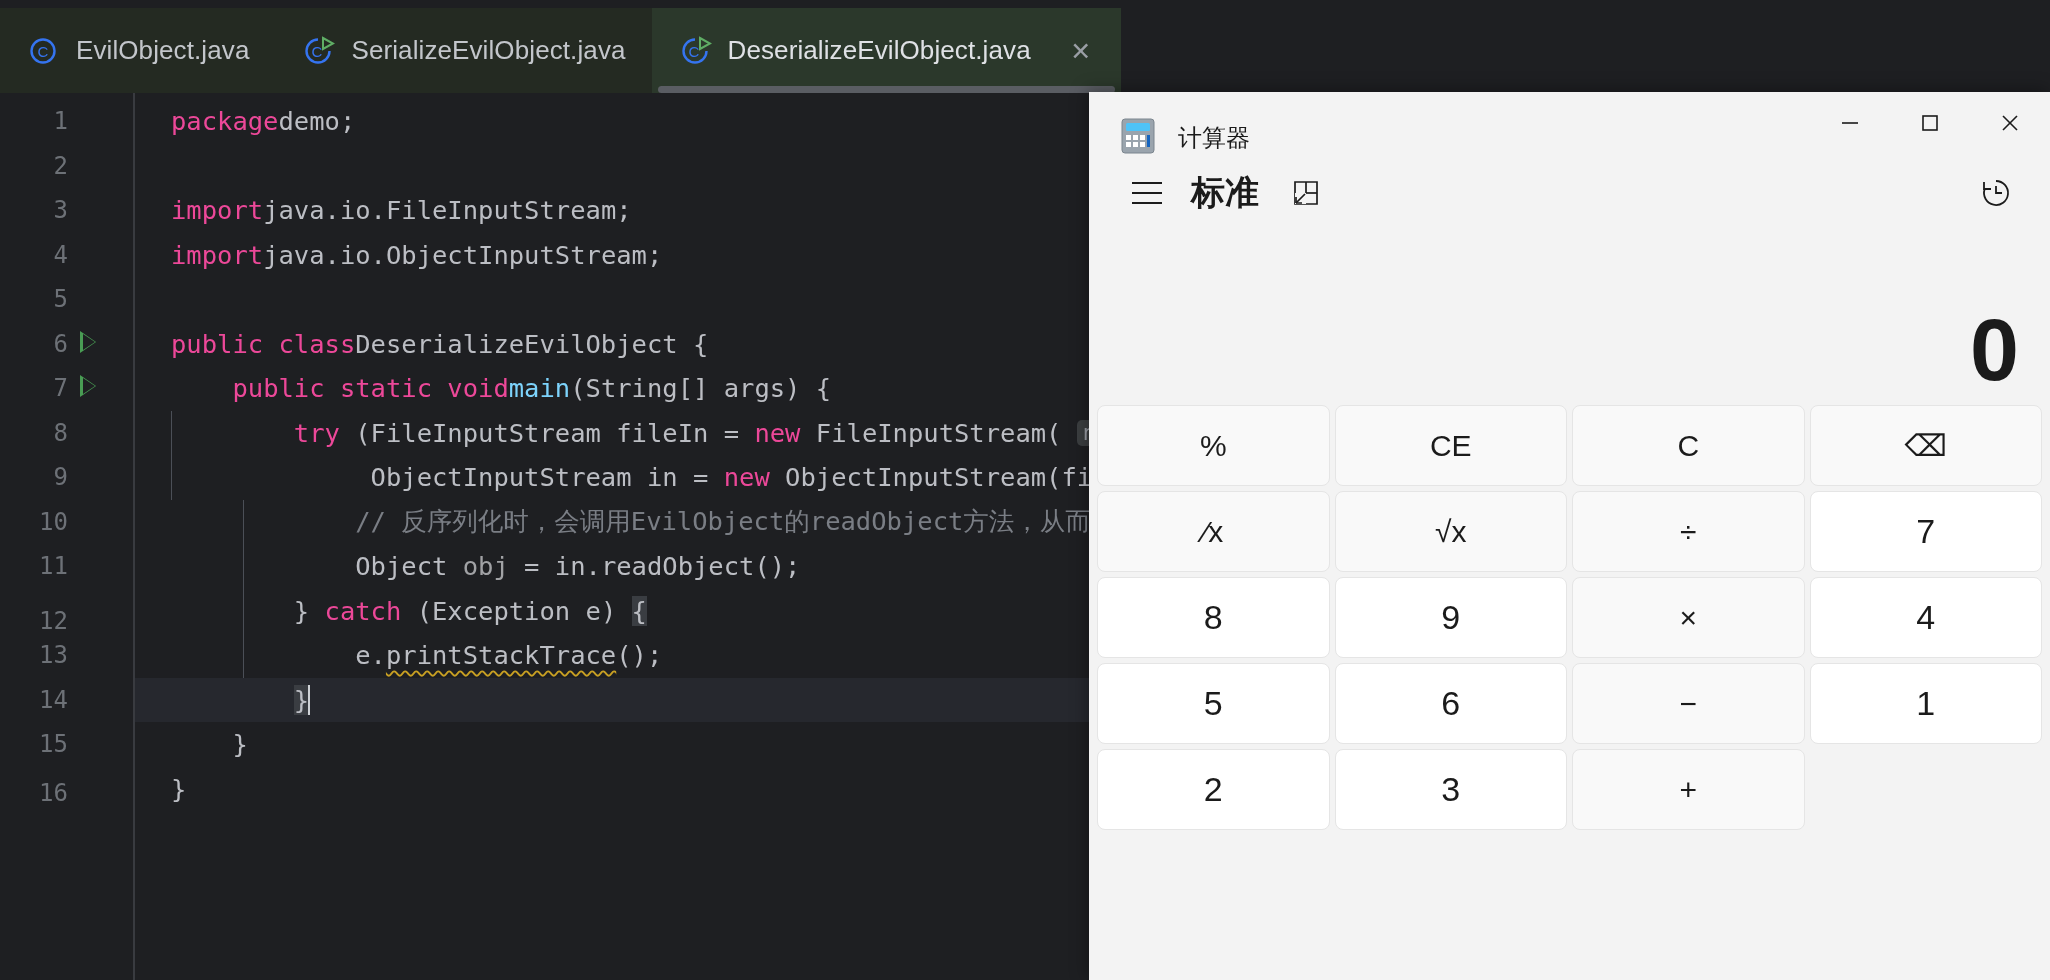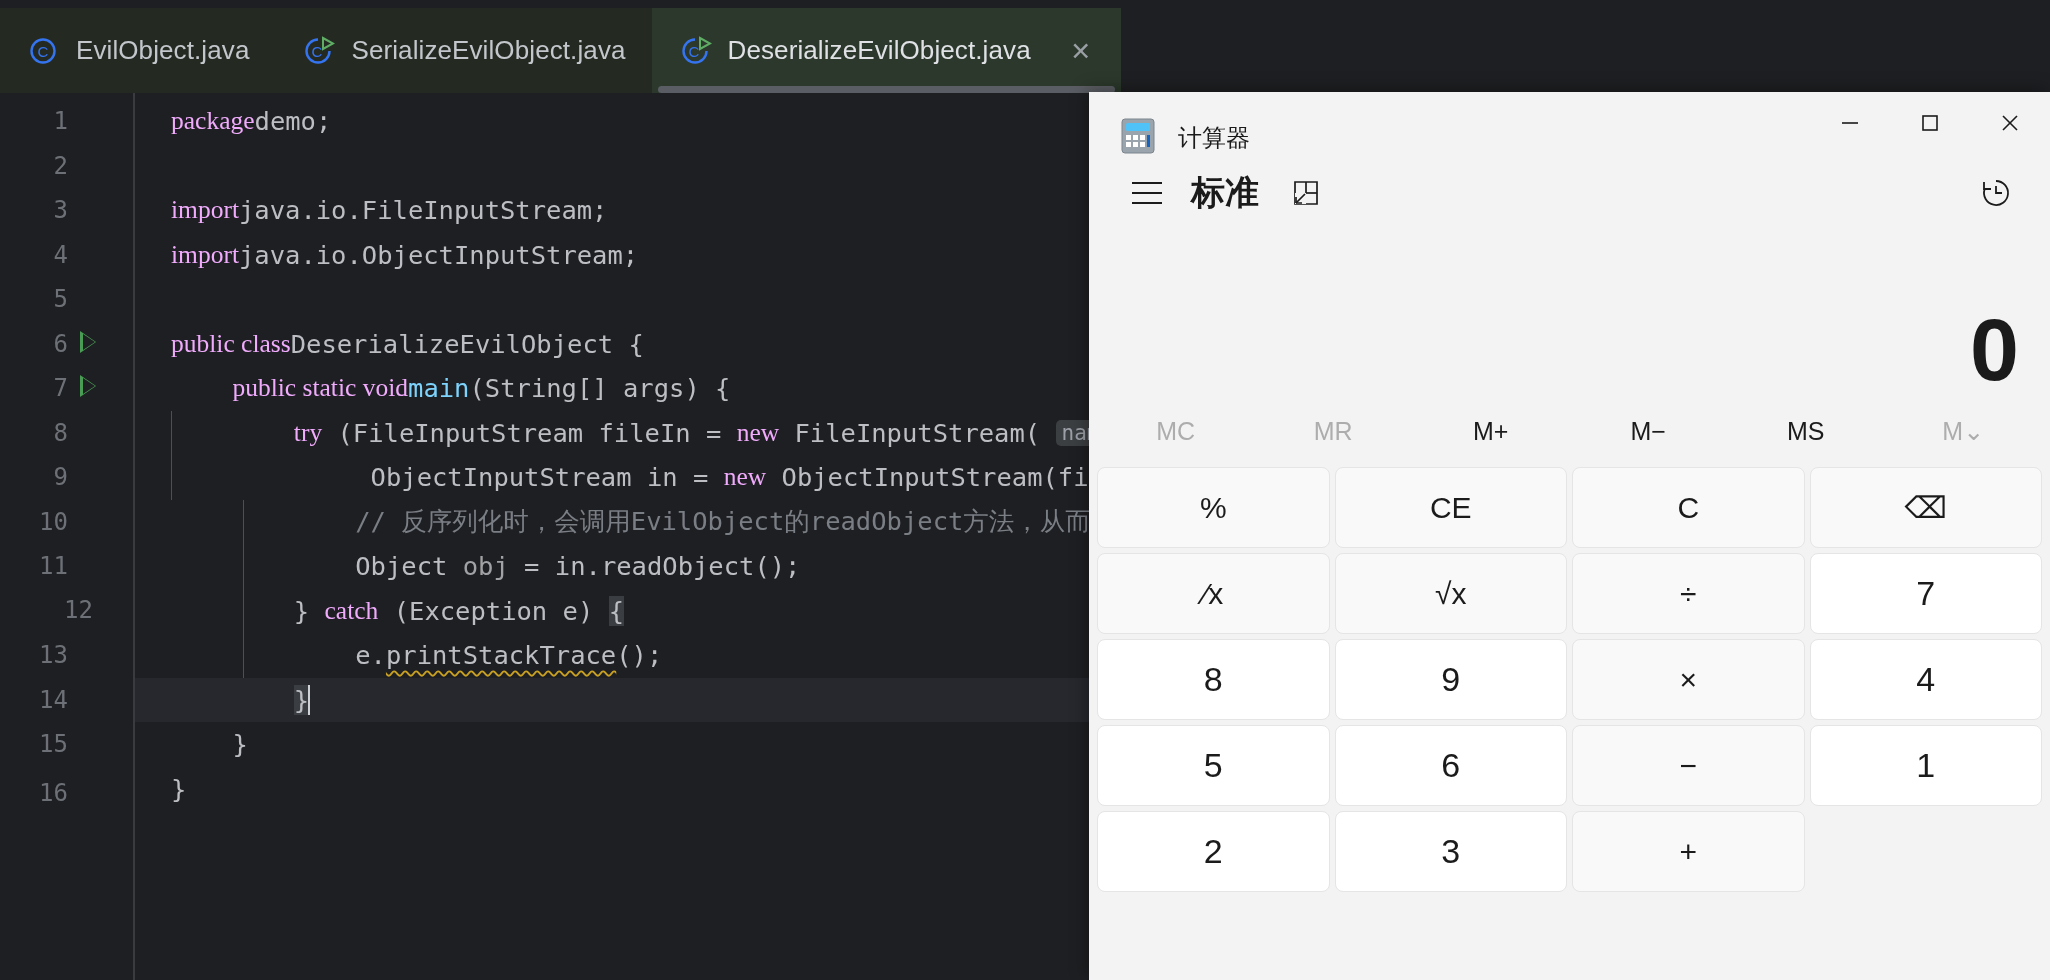--- a/index.html
+++ b/index.html
@@ -78,21 +78,21 @@
     display: flex; align-items: center;
     white-space: pre; color: #bcbec4;
     padding-left: 36px;
   }
   .coderow.current { background: #26282e; }
   .coderow.current::before {
     content: ""; position: absolute; left: -135px; width: 2050px; top: 0; height: 44.5px;
     background: #26282e; z-index: -1;
   }
 
-  .k  { color: #f0abfc; font-family: Liberation Serif, serif; }              
+  .k  { color: #ec4899; }              
   .s  { color: #6aab73; }              
   .cm { color: #7a7e85; }              
   .fn { color: #7dd3fc; }              
   .pl { color: #bcbec4; }
   .param { color: #a1a2a5; }
   .hint {
     background: #3c3f41; color: #9da0a8; border-radius: 5px;
     padding: 1px 6px; font-size: 21px; font-family: "DejaVu Sans Mono", monospace;
   }
   .brace-hl { background: #3a3d42; }
@@ -244,21 +244,21 @@
             <span class="runmark"></span>
           </div>
           <div class="lnrow" style="top: 406.5px;">
             <span class="lnum">10</span>
             <span class="runmark"></span>
           </div>
           <div class="lnrow" style="top: 451px;">
             <span class="lnum">11</span>
             <span class="runmark"></span>
           </div>
-          <div class="lnrow" style="top: 495px; margin-left: 25px;">
+          <div class="lnrow" style="top: 506px;">
             <span class="lnum">12</span>
             <span class="runmark"></span>
           </div>
           <div class="lnrow" style="top: 540px;">
             <span class="lnum">13</span>
             <span class="runmark"></span>
           </div>
           <div class="lnrow" style="top: 584.5px;">
             <span class="lnum">14</span>
             <span class="runmark"></span>
@@ -356,28 +356,20 @@
           <path d="M5 6 L5 13 L12 13" fill="none" stroke="#1b1b1b" stroke-width="1.8"></path>
           <path d="M17 10 L17 17 L23 17" fill="none" stroke="#1b1b1b" stroke-width="1.8"></path>
         </svg>
       </span>
     </div>
 
     <div id="calc-display">
       <span id="calc-value">0</span>
     </div>
 
-    <div id="mem-row">
-        <div class="mem-btn disabled">MC</div>
-        <div class="mem-btn disabled">MR</div>
-        <div class="mem-btn">M+</div>
-        <div class="mem-btn">M−</div>
-        <div class="mem-btn">MS</div>
-        <div class="mem-btn disabled">M⌄</div>
-      </div>
 
     <div id="keypad">
         <div class="key op">%</div>
         <div class="key op">CE</div>
         <div class="key op">C</div>
         <div class="key op">⌫</div>
         <div class="key op">⁄x</div>
         <div class="key op">√x</div>
         <div class="key op">÷</div>
         <div class="key num">7</div>

